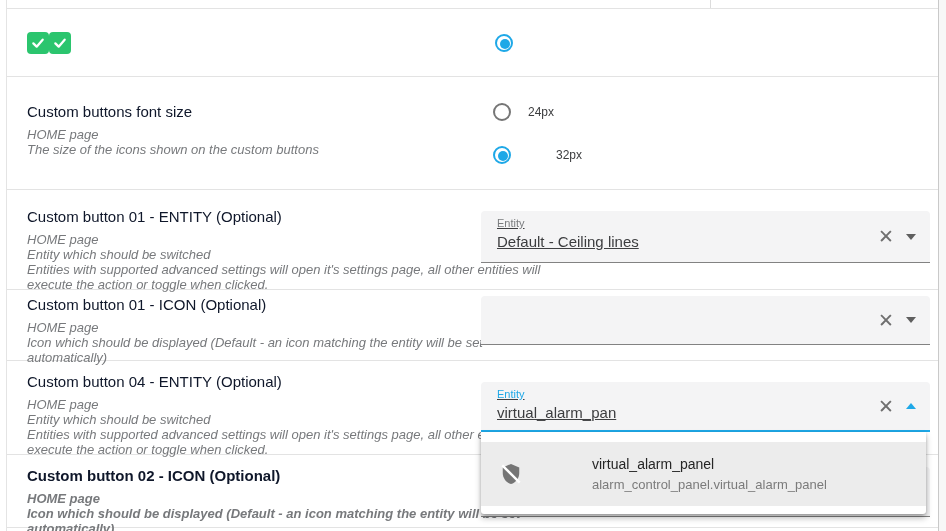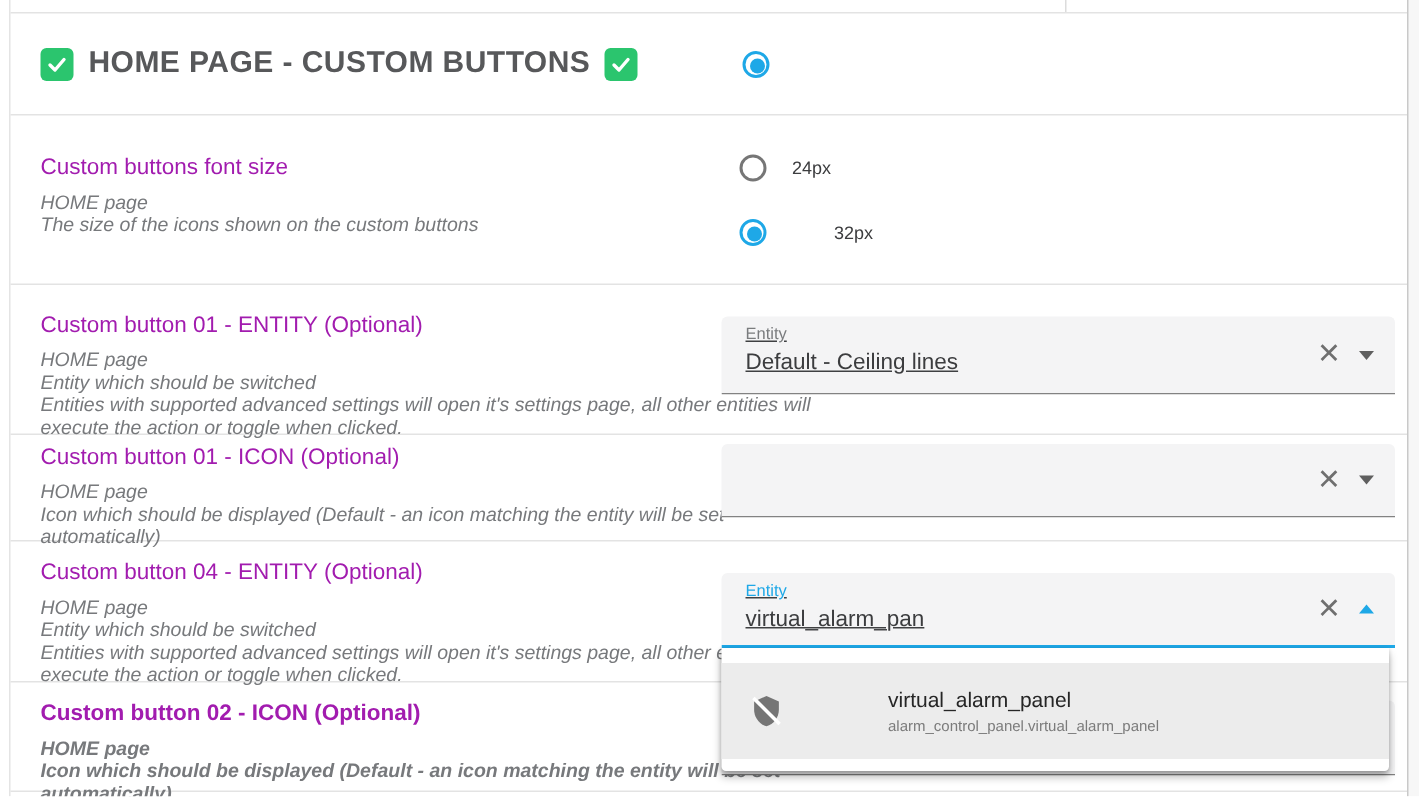--- a/index.html
+++ b/index.html
@@ -23,21 +23,21 @@
   .header-row { display:flex; align-items:center; padding-left:20px; height:100%; }
   .checkbox { width:22px; height:22px; border-radius:4px; background:#2bc56e; display:flex; align-items:center; justify-content:center; flex:0 0 auto; }
   .page-title { font-size:20px; font-weight:bold; color:#57585a; letter-spacing:0.3px; margin:0 10px; white-space:nowrap; }
   .radio { width:18px; height:18px; border-radius:50%; border:2px solid #767676; background:#fff; position:relative; flex:0 0 auto; }
   .radio.selected { border-color:#1ea8e7; }
   .radio.selected::after { content:""; position:absolute; left:3px; top:3px; width:10px; height:10px; border-radius:50%; background:#1ea8e7; }
   .header-radio { position:absolute; left:488px; top:25px; }
 
   .sec-text { padding:12px 0 0 20px; }
   .sec-fontsize .sec-text { padding-top:26px; }
-  .sec-title { font-size:15px; color:#a21caf; white-space:nowrap; }
+  .sec-title { font-size:15px; color:#0f172a; white-space:nowrap; }
   .desc { margin-top:7px; }
   .desc-line { font-size:13px; line-height:15px; font-style:italic; color:#77797c; white-space:nowrap; }
 
   .radio-option { position:absolute; left:486px; display:flex; align-items:center; }
   .radio-option .radio-label { font-size:12px; color:#3c3d3f; margin-left:17px; }
   .opt-24 { top:26px; }
   .opt-32 { top:69px;gap:28px; }
 
   .field { position:absolute; left:481px; width:449px; background:#f4f4f5;
            border-bottom:1px solid #828282; border-radius:4px 4px 0 0; padding:6px 0 0 16px; z-index:1;text-decoration:underline; }
@@ -53,37 +53,36 @@
   .caret { width:0; height:0; border-left:5px solid transparent; border-right:5px solid transparent; margin-left:12px; cursor:pointer; }
   .caret.down { border-top:6px solid #5f5f5f; }
   .caret.up { border-bottom:6px solid #1ea8e7; }
 
   .dropdown { position:absolute; left:481px; top:432px; width:445px; height:82px; background:#fff;
               border-radius:0 0 3px 3px; z-index:5;
               box-shadow:0 4px 6px rgba(0,0,0,0.28), 0 1px 3px rgba(0,0,0,0.18); }
   .dropdown-item { margin-top:10px; height:64px; background:#ececec; display:flex; align-items:center; padding-left:19px; cursor:pointer;gap:39px; }
   .item-texts { margin-left:31px; }
   .item-title { font-size:14px; color:#262626; }
-  .item-subtitle { font-size:10px; color:#7b7b7b; margin-top:5px; }
+  .item-subtitle { font-size:13px; color:#7b7b7b; margin-top:5px; }
 </style>
 </head>
 <body>
 
 <div class="page">
   <div class="left-border"></div>
   <div class="top-tick"></div>
 
   <div class="section sec-header">
     <div class="header-row">
       <span class="checkbox">
         <svg width="16" height="16" viewBox="0 0 24 24">
           <polyline points="5,12.5 10,17.5 19,7" fill="none" stroke="#ffffff" stroke-width="3.4" stroke-linecap="round" stroke-linejoin="round"></polyline>
         </svg>
       </span>
-      <span class="page-title">HOME PAGE - CUSTOM BUTTONS</span>
       <span class="checkbox">
         <svg width="16" height="16" viewBox="0 0 24 24">
           <polyline points="5,12.5 10,17.5 19,7" fill="none" stroke="#ffffff" stroke-width="3.4" stroke-linecap="round" stroke-linejoin="round"></polyline>
         </svg>
       </span>
     </div>
     <span class="radio selected header-radio"></span>
   </div>
 
   <div class="section sec-fontsize">

